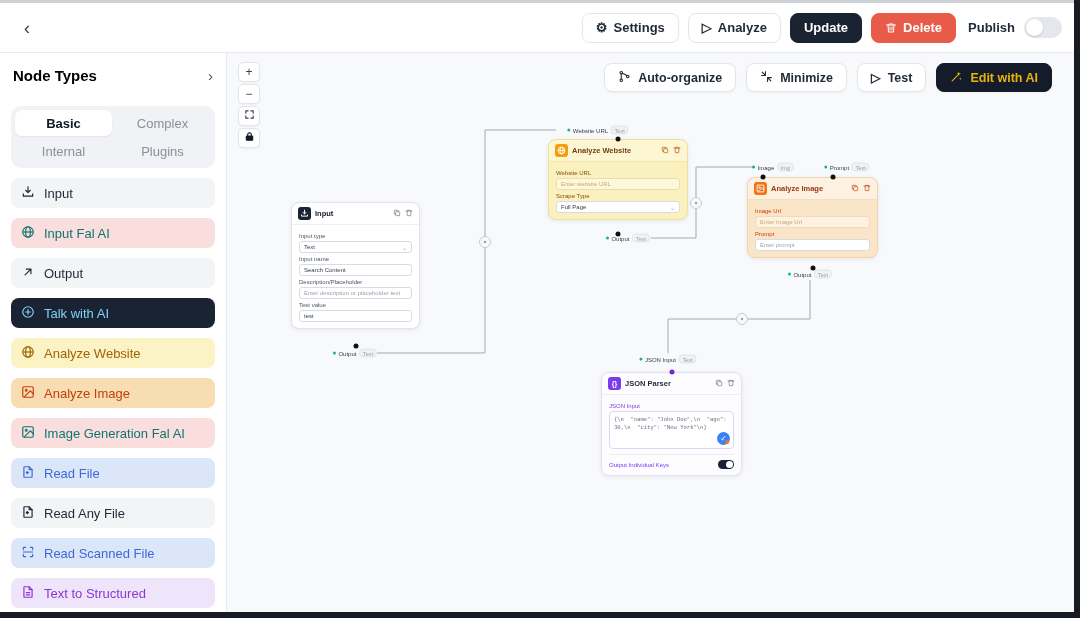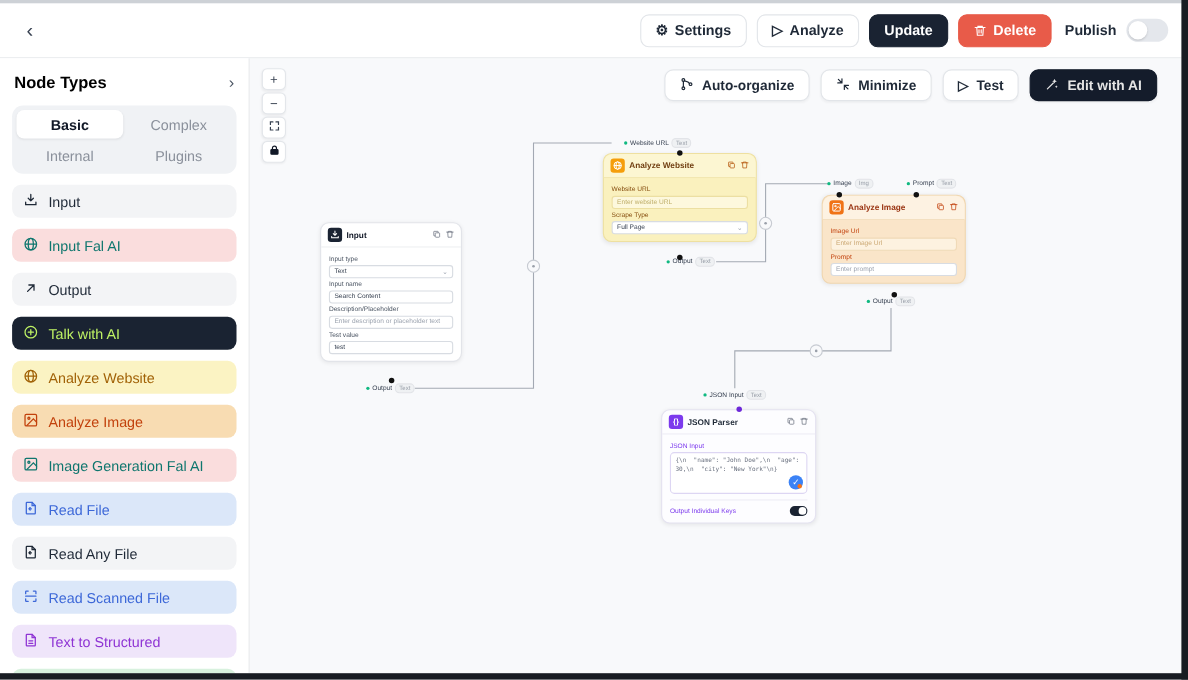--- a/index.html
+++ b/index.html
@@ -28,32 +28,32 @@
   .toggle { width:38px; height:21px; background:#e4e7ec; border-radius:11px; position:relative; cursor:pointer; }
   .toggle .knob { position:absolute; left:2px; top:2px; width:17px; height:17px; border-radius:50%; background:#fff;
     box-shadow:0 1px 2px rgba(0,0,0,.15); }
 
   
   .sidebar { position:absolute; left:0; top:53px; width:227px; height:559px; background:#fff;
     border-right:1px solid #e7e9ec; padding:12px 11px 0 11px; z-index:20; overflow:hidden; }
   .sb-head { display:flex; align-items:center; justify-content:space-between; padding:2px 2px 0 2px; }
   .sb-title { font-size:15px; font-weight:bold; color:#000000; }
   .sb-collapse { border:none; background:transparent; color:#4b5563; font-size:15px; cursor:pointer; }
-  .tabs { margin-top:12px; background:#f0f2f5; border-radius:10px; padding:4px;
+  .tabs { margin-top:22px; background:#f0f2f5; border-radius:10px; padding:4px;
     display:grid; grid-template-columns:1fr 1fr; gap:2px; }
   .tab { height:26px; display:flex; align-items:center; justify-content:center; font-size:13px;
     color:#8a909b; border-radius:7px; cursor:pointer; }
   .tab.active { background:#fff; color:#111827; font-weight:600; box-shadow:0 1px 2px rgba(0,0,0,.06); }
   .sb-items { margin-top:10px; display:flex; flex-direction:column; gap:10px; }
   .sb-item { height:30px; border-radius:8px; display:flex; align-items:center; gap:9px; padding:0 10px;
     font-size:13px; cursor:pointer; }
   .sb-item svg { width:14px; height:14px; flex:0 0 14px; }
   .v-gray   { background:#f3f4f6; color:#1f2937; }
   .v-red    { background:#fadddd; color:#0f766e; }
-  .v-dark   { background:#1a2332; color:#bef264; }
+  .v-dark   { background:#1a2332; color:#7dd3fc; }
   .v-yellow { background:#fbf3c3; color:#a16207; }
   .v-orange { background:#f8dcb2; color:#c2410c; }
   .v-blue   { background:#dbe7f9; color:#3d68d8; }
   .v-purple { background:#efe5fa; color:#8f35d4; }
   .sb-sliver { height:8px; border-radius:8px 8px 0 0; background:#d8f1de; margin-top:0; }
 
   
   .canvas { position:absolute; left:227px; top:53px; width:847px; height:559px; background:#f8f9fb; overflow:hidden; }
   .edges { position:absolute; left:0; top:0; width:847px; height:559px; }
 
@@ -61,21 +61,21 @@
   .zbtn { width:22px; height:20px; background:#fff; border:1px solid #e3e6ea; border-radius:5px;
     display:flex; align-items:center; justify-content:center; font-size:12px; color:#374151; cursor:pointer;
     box-shadow:0 1px 2px rgba(0,0,0,.05); }
   .zbtn svg { width:11px; height:11px; }
 
   .canvas-toolbar { position:absolute; top:10px; right:22px; display:flex; gap:10px; z-index:5; }
   .cbtn { height:29px; display:inline-flex; align-items:center; gap:7px; padding:0 13px; background:#fff;
     border:1px solid #e2e5e9; border-radius:8px; font-size:12.5px; font-weight:600; color:#1f2937; cursor:pointer;
     box-shadow:0 1px 2px rgba(0,0,0,.04); }
   .cbtn svg { width:13px; height:13px; }
-  .cbtn-dark { background:#141c2b; border-color:#141c2b; color:#e5e5e5; }
+  .cbtn-dark { background:#141c2b; border-color:#141c2b; color:#eab308; }
 
   
   .node { position:absolute; border-radius:8px; box-shadow:0 1px 4px rgba(0,0,0,.08); font-size:6.5px; z-index:3; }
   .n-head { display:flex; align-items:center; gap:4px; padding:4px 6px; }
   .n-ic { width:13px; height:13px; border-radius:3px; display:flex; align-items:center; justify-content:center; }
   .n-ic svg { width:9px; height:9px; }
   .n-title { font-weight:bold; font-size:7.5px; }
   .n-acts { margin-left:auto; display:flex; gap:4px; }
   .n-acts svg { width:8px; height:8px; cursor:pointer; }
   .n-body { padding:5px 7px 6px 7px; }

